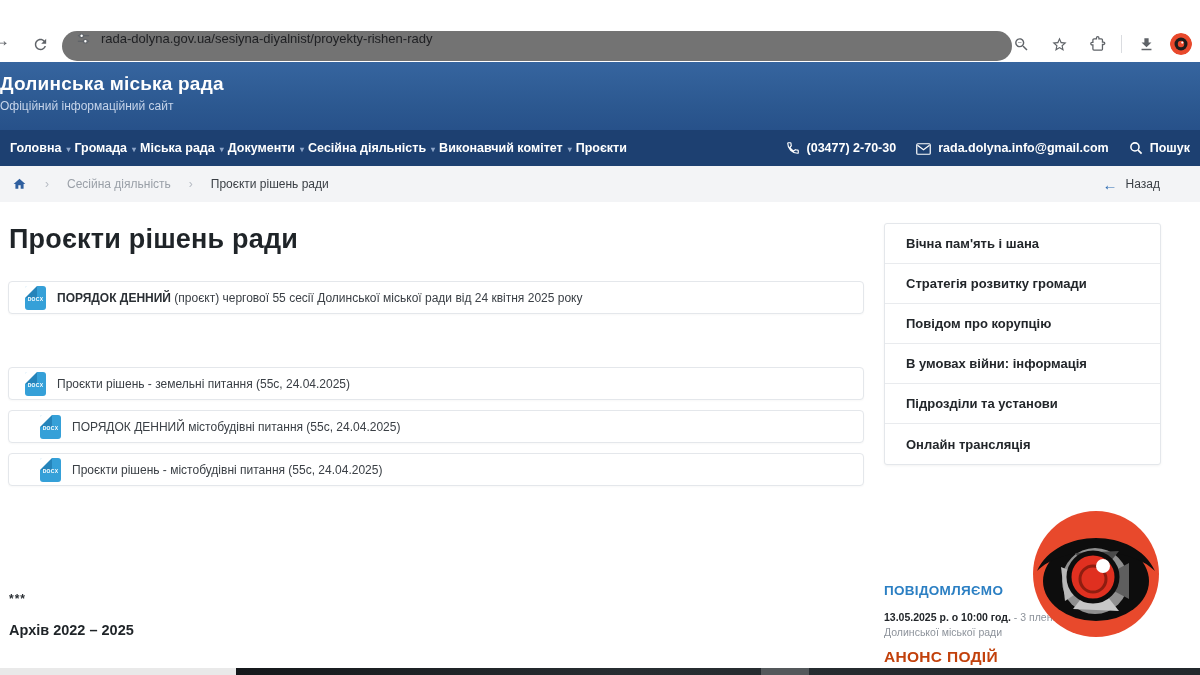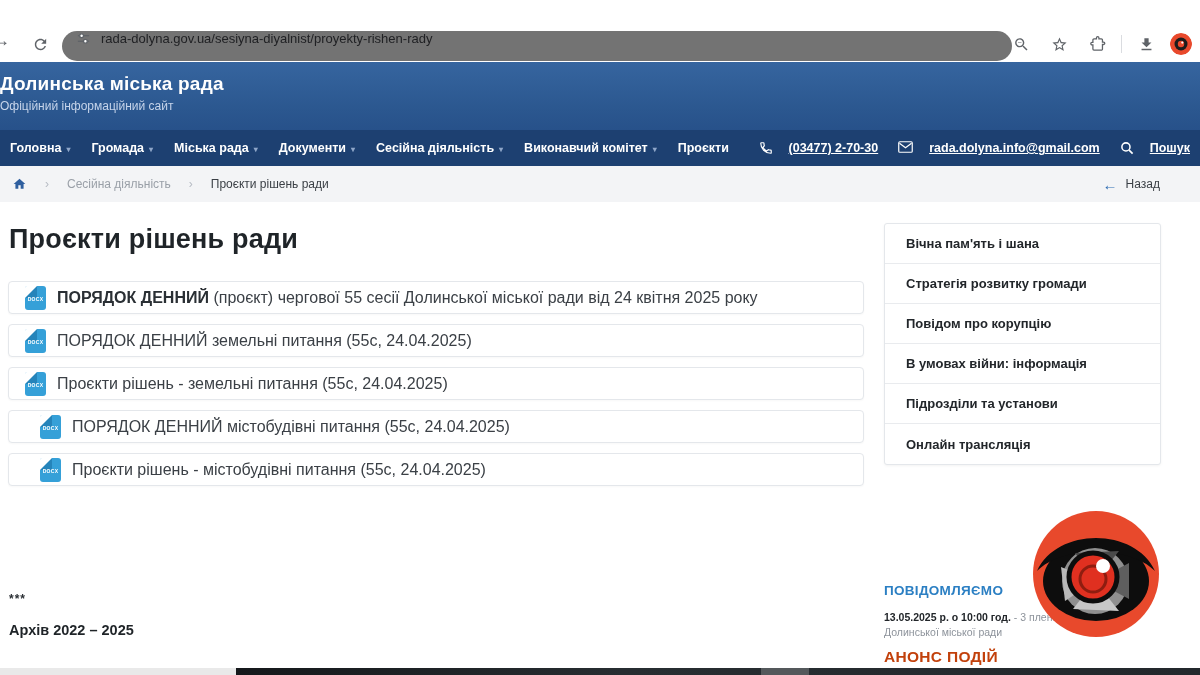--- a/index.html
+++ b/index.html
@@ -22,43 +22,43 @@
   .site-header { position:absolute; left:0; top:62px; width:1200px; height:68px;
                  background:linear-gradient(180deg,#36659f 0%,#2b578f 70%,#27518a 100%);
                  color:#fff; }
   .site-header-inner { position:absolute; left:0; right:78px; top:11px; text-align:left; }
   .site-title { font-size:19px; font-weight:700; letter-spacing:.2px; }
   .site-subtitle { font-size:12px; color:#c6d4ea; margin-top:4px; }
 
   
   .mainnav { position:absolute; left:0; top:130px; width:1200px; height:36px; background:#1d4071;
              display:flex; align-items:center; color:#fff; padding:0 10px; }
-  .nav-items { display:flex; align-items:center; gap:21px; }
+  .nav-items { display:flex; align-items:center; gap:4px; }
   .nav-item { font-size:12.5px; font-weight:700; display:flex; align-items:center; gap:5px; cursor:pointer; white-space:nowrap; }
   .caret { font-size:8px; color:#8fa6c9; transform:translateY(1px); }
   .nav-contacts { margin-left:auto; display:flex; align-items:center; gap:9px; font-size:12.5px; font-weight:700; }
-  .nav-contacts .grp { display:flex; align-items:flex-start; gap:16px; margin-left:11px;text-decoration:underline; }
+  .nav-contacts .grp { display:flex; align-items:flex-end; gap:7px; margin-left:11px; }
 
   
   .crumbbar { position:absolute; left:0; top:166px; width:1200px; height:36px; background:#f3f4f6;
               display:flex; align-items:center; padding:0 40px 0 12px; font-size:12px; }
   .crumb-sep { color:#b7bcc4; margin:0 18px; font-size:12px; }
   .crumb-muted { color:#9aa0a8; }
   .crumb-current { color:#3a3f45; }
   .back-link { margin-left:auto; display:flex; align-items:center; gap:8px; color:#3a3f45; font-size:12px; }
   .back-arrow { color:#2f6db3; font-size:15px; font-weight:700; }
 
   
   .page-title { position:absolute; left:9px; top:224px; font-size:27px; font-weight:800; color:#1f2428; letter-spacing:.2px; }
 
   .doc-row { position:absolute; left:8px; width:856px; height:33px; background:#fff; border:1px solid #e4e7eb;
              border-radius:4px; display:flex; align-items:center; padding-left:16px; gap:11px;
              box-shadow:0 1px 2px rgba(0,0,0,.03); cursor:pointer; }
   .doc-row.indent { padding-left:31px; }
-  .doc-text { font-size:16px; color:#3b4046; white-space:nowrap; }
+  .doc-text { font-size:12px; color:#3b4046; white-space:nowrap; }
   .doc-bold { font-weight:700; color:#2a2f34; }
 
   .docx { position:relative; width:21px; height:24px; background:#35a0d8; border-radius:3px; flex:0 0 auto;
           display:flex; align-items:center; justify-content:center; }
   .docx::before { content:""; position:absolute; left:0; top:0; border-style:solid; border-width:6px;
                   border-color:#fff #2584ba #2584ba #fff; border-top-left-radius:3px; }
   .docx span { font-size:5px; font-weight:700; color:#fff; letter-spacing:.3px; transform:translateY(1px); }
 
   
   .sidebar { position:absolute; left:884px; top:223px; width:277px; background:#fff; border:1px solid #e4e7eb;
@@ -221,26 +221,20 @@
     </div>
   </div>
 
   <h1 class="page-title">Проєкти рішень ради</h1>
 
   <div class="doc-row" style="top:281px;">
     <div class="docx">
         <span>DOCX</span>
       </div>
     <div class="doc-text"><span class="doc-bold">ПОРЯДОК ДЕННИЙ</span><span>  (проєкт) чергової 55 сесії Долинської міської ради від 24 квітня 2025 року</span></div>
-  </div>
-  <div class="doc-row" style="top:324px;">
-    <div class="docx">
-        <span>DOCX</span>
-      </div>
-    <div class="doc-text"><span class="doc-bold"></span><span>ПОРЯДОК ДЕННИЙ земельні питання (55с, 24.04.2025)</span></div>
   </div>
   <div class="doc-row" style="top:367px;">
     <div class="docx">
         <span>DOCX</span>
       </div>
     <div class="doc-text"><span class="doc-bold"></span><span>Проєкти рішень - земельні питання (55с, 24.04.2025)</span></div>
   </div>
   <div class="doc-row indent" style="top:410px;">
     <div class="docx">
         <span>DOCX</span>

